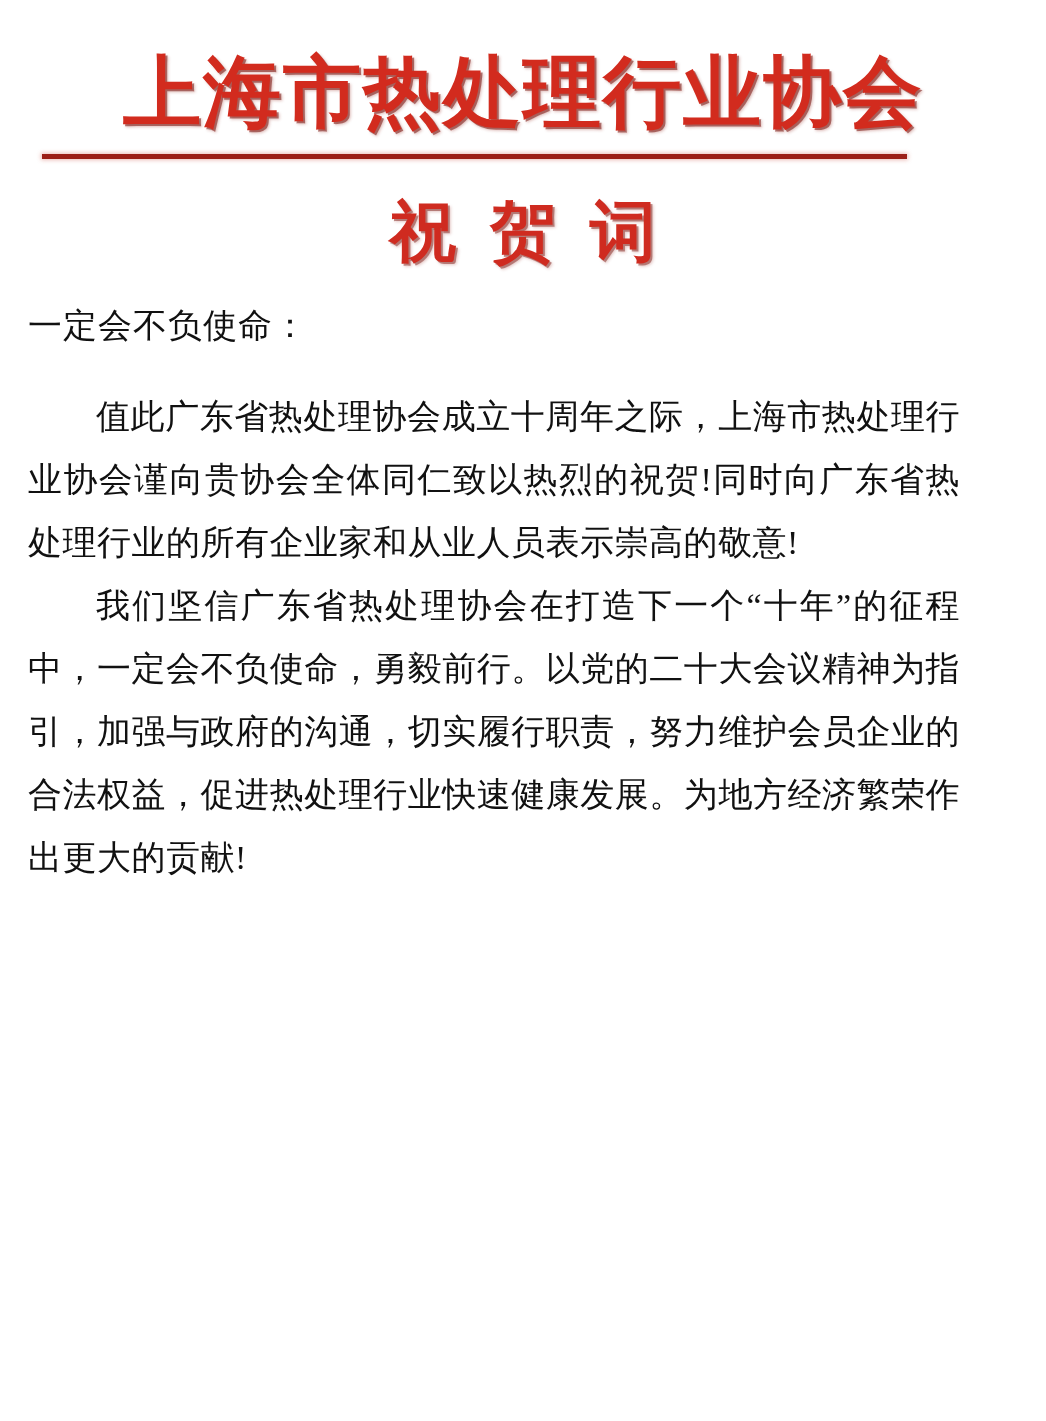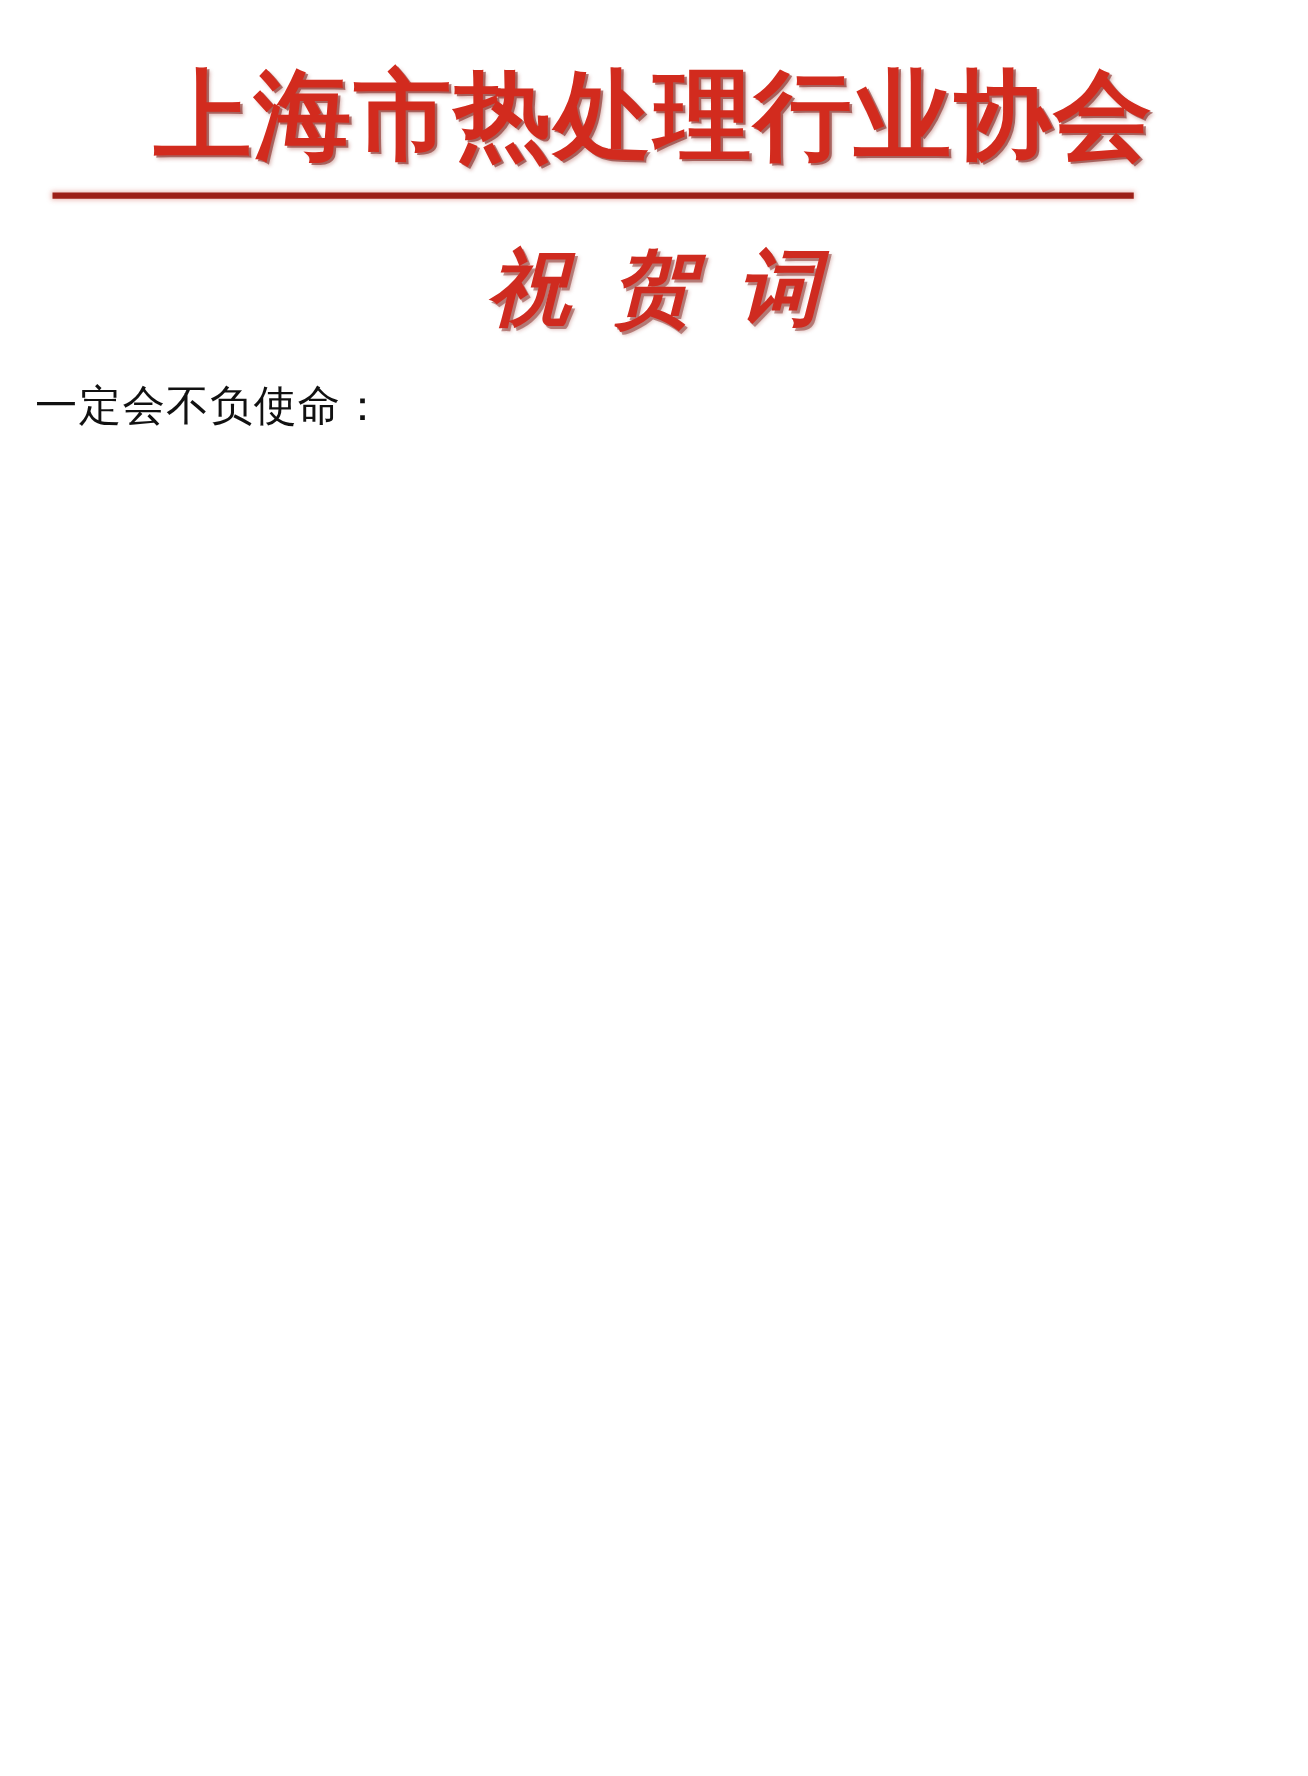--- a/index.html
+++ b/index.html
@@ -65,21 +65,20 @@
     font-weight: bold;
     font-size: 66px;
     line-height: 84px;
     letter-spacing: 34px;
     text-indent: 34px;
     color: #cf2b20;
     text-shadow:
        2px 2px 0 rgba(120, 20, 14, 0.45),
        3px 3px 3px rgba(150, 40, 30, 0.25);
     white-space: nowrap;
-    font-style: italic;
   }
 
   
   .body-block {
     position: absolute;
     left: 28px;
     top: 294px;
     width: 932px;
     color: #111111;
     font-family: "Liberation Serif", "DejaVu Serif", serif;
@@ -116,20 +115,22 @@
 
   <div class="letterhead">
     <div class="letterhead-title">上海市热处理行业协会</div>
     <div class="letterhead-rule"></div>
   </div>
 
   <div class="doc-title">祝贺词</div>
 
   <div class="body-block">
     <p class="salutation">一定会不负使命：</p>
+    <p class="para">值此广东省热处理协会成立十周年之际，上海市热处理行业协会谨向贵协会全体同仁致以热烈的祝贺!同时向广东省热处理行业的所有企业家和从业人员表示崇高的敬意!</p>
+    <p class="para">我们坚信广东省热处理协会在打造下一个“十年”的征程中，一定会不负使命，勇毅前行。以党的二十大会议精神为指引，加强与政府的沟通，切实履行职责，努力维护会员企业的合法权益，促进热处理行业快速健康发展。为地方经济繁荣作出更大的贡献!</p>
   </div>
 
   <div class="signature-block">
 
     
 
     
 
     
   </div>

